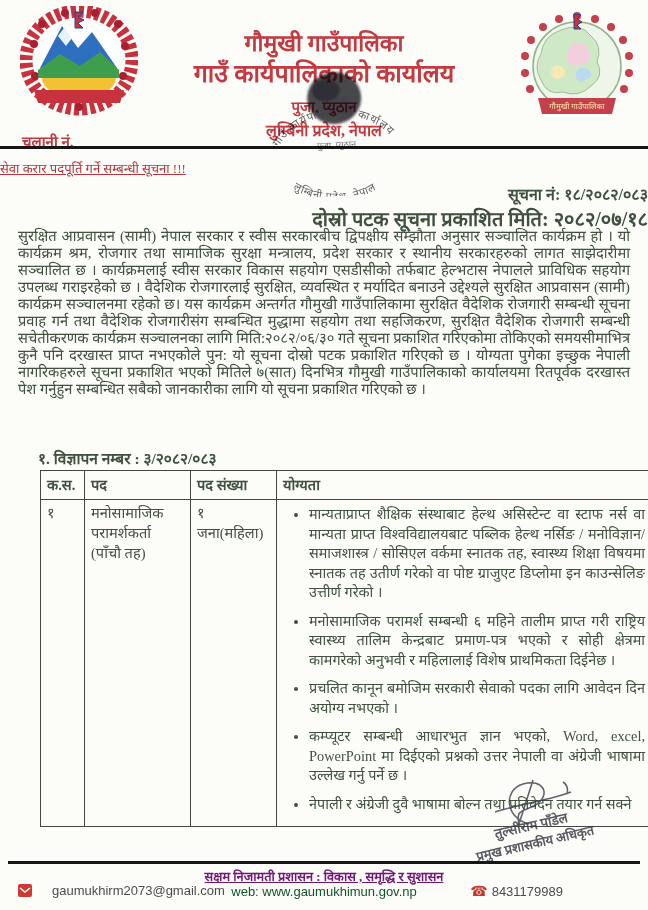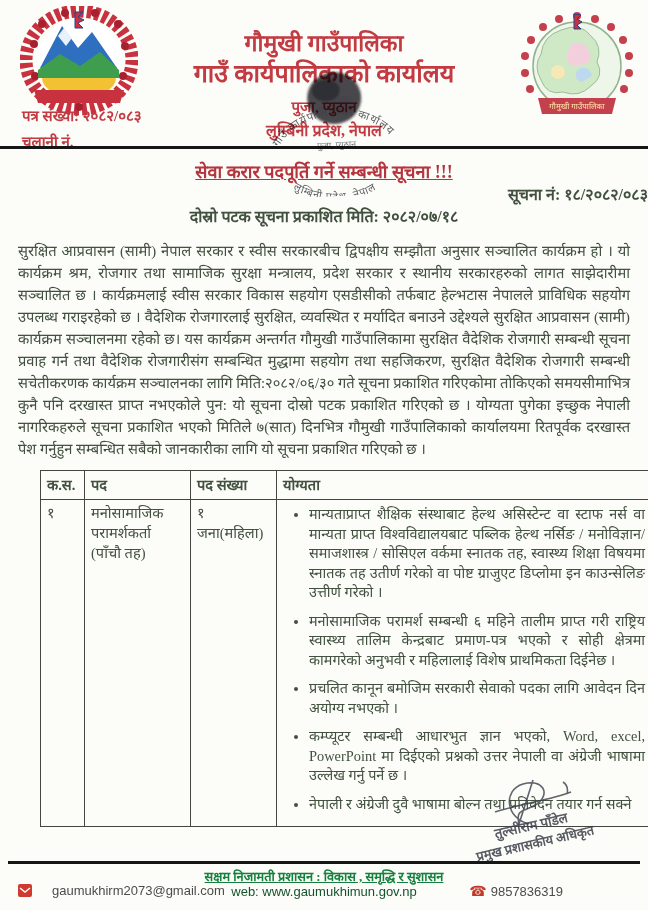--- a/index.html
+++ b/index.html
@@ -13,26 +13,26 @@
   .title1{font-size:23px;font-weight:bold;color:#c23b42;line-height:1.2;}
   .title2{font-size:25px;font-weight:bold;color:#c23b42;line-height:1.25;}
   .addr-line{position:absolute;left:0;right:0;top:96px;text-align:center;font-size:15px;font-weight:bold;color:#c23b42;}
   .prov-line{position:absolute;left:0;right:0;top:119px;text-align:center;font-size:16px;font-weight:bold;color:#c23b42;}
   .letter-no{position:absolute;left:22px;top:105px;font-size:15px;font-weight:bold;color:#c23b42;}
   .dispatch-no{position:absolute;left:22px;top:131px;font-size:15px;font-weight:bold;color:#c23b42;}
   .top-rule{position:absolute;left:0;top:146px;width:648px;height:3px;background:#161616;}
   .stamp{position:absolute;left:248px;top:70px;width:176px;height:126px;mix-blend-mode:multiply;opacity:.88;transform:rotate(-3deg);}
 
   
-  .notice-title{position:absolute;left:0;right:0;top:159px;text-align:center;font-size:18px;font-weight:bold;color:#b5343d;text-decoration:underline;}
+  .notice-title{position:absolute;left:0;right:0;top:159px;font-size:13px;font-weight:normal;color:#b5343d;text-decoration:underline;}
   .notice-no{position:absolute;left:0;right:0;top:183px;text-align:right;font-size:16px;font-weight:bold;}
-  .notice-date{position:absolute;left:0;right:0;top:205px;text-align:center;font-size:16px;font-weight:bold;}
-
-  
-  .body-text{position:absolute;left:18px;top:240px;width:612px;font-size:14.7px;line-height:22px;text-align:justify;}
+  .notice-date{position:absolute;left:0;right:0;top:205px;text-align:right;font-size:20px;font-weight:bold;}
+
+  
+  .body-text{position:absolute;left:18px;top:228px;width:612px;font-size:14.7px;line-height:17px;text-align:justify;}
 
   .advert-line{position:absolute;left:38px;top:447px;font-size:15.5px;font-weight:bold;}
 
   
   table.vac{position:absolute;left:40px;top:470px;width:612px;border-collapse:collapse;table-layout:fixed;}
   table.vac th,table.vac td{border:1.6px solid #454541;padding:3px 6px;vertical-align:top;font-size:14.6px;}
   table.vac th{text-align:left;font-weight:bold;height:22px;}
   .col-sn{width:44px;}.col-post{width:106px;}.col-count{width:86px;}
   td.cell{padding-top:7px;line-height:20px;}
   ul.quals{margin:2px 0 0 0;padding-left:26px;}
@@ -40,21 +40,21 @@
 
   
   .signature{position:absolute;left:425px;top:782px;width:210px;height:92px;}
   .sig-scribble{position:absolute;left:60px;top:-4px;}
   .sig-text{position:absolute;left:18px;top:34px;width:180px;transform:rotate(-13deg);text-align:center;color:#3c3f49;font-weight:bold;opacity:.85;}
   .sig-name{font-size:13.5px;}
   .sig-title{font-size:13px;}
 
   
   .footer-rule{position:absolute;left:8px;top:861px;width:632px;height:2.5px;background:#161616;}
-  .slogan{position:absolute;left:0;right:0;top:867px;text-align:center;font-size:12.8px;font-weight:bold;color:#15803d;text-decoration:underline;}
+  .slogan{position:absolute;left:0;right:0;top:867px;text-align:center;font-size:12.8px;font-weight:bold;color:#701a75;text-decoration:underline;}
   .footer-email{position:absolute;left:18px;top:883px;font-family:"Liberation Sans",sans-serif;font-size:13px;color:#4c4c4c;display:flex;align-items:center;gap:20px;}
   .footer-web{position:absolute;left:0;right:0;top:884px;text-align:center;font-family:"Liberation Sans",sans-serif;font-size:13px;color:#14532d;}
   .footer-phone{position:absolute;right:85px;top:883px;font-family:"Liberation Sans",sans-serif;font-size:13px;color:#4c4c4c;display:flex;align-items:center;gap:4px;}
   .phone-glyph{color:#c0392b;font-size:14px;}
 </style>
 </head>
 <body>
 
 <div class="page">
 
@@ -108,21 +108,20 @@
     <text x="61" y="99" text-anchor="middle" font-size="8" fill="#ffe9a8">गौमुखी गाउँपालिका</text>
   </svg>
 
   <div class="head-center">
     <div class="title1">गौमुखी गाउँपालिका</div>
     <div class="title2">गाउँ कार्यपालिकाको कार्यालय</div>
   </div>
   <div class="addr-line">पुजा, प्युठान</div>
   <div class="prov-line">लुम्बिनी प्रदेश, नेपाल</div>
 
-  <div class="letter-no">पत्र संख्या: २०८२/०८३</div>
   <div class="dispatch-no">चलानी नं.</div>
   <div class="top-rule"></div>
 
   <svg class="stamp" viewBox="0 0 176 126">
     <defs>
       <path id="arcT" d="M 24,86 A 66,54 0 0 1 152,86"></path>
       <path id="arcB" d="M 20,86 A 70,58 0 0 0 156,86"></path>
       <filter id="blur1">
           <feGaussianBlur stdDeviation="1.1"></feGaussianBlur>
         </filter>
@@ -140,20 +139,21 @@
       <textPath href="#arcB" startOffset="22%">लुम्बिनी प्रदेश, नेपाल</textPath>
     </text>
   </svg>
 
   <div class="notice-title">सेवा करार पदपूर्ति गर्ने सम्बन्धी सूचना !!!</div>
   <div class="notice-no">सूचना नं: १८/२०८२/०८३</div>
   <div class="notice-date">दोस्रो पटक सूचना प्रकाशित मिति: २०८२/०७/१८</div>
 
   <div class="body-text">सुरक्षित आप्रवासन (सामी) नेपाल सरकार र स्वीस सरकारबीच द्विपक्षीय सम्झौता अनुसार सञ्चालित कार्यक्रम हो । यो कार्यक्रम श्रम, रोजगार तथा सामाजिक सुरक्षा मन्त्रालय, प्रदेश सरकार र स्थानीय सरकारहरुको लागत साझेदारीमा सञ्चालित छ । कार्यक्रमलाई स्वीस सरकार विकास सहयोग एसडीसीको तर्फबाट हेल्भटास नेपालले प्राविधिक सहयोग उपलब्ध गराइरहेको छ । वैदेशिक रोजगारलाई सुरक्षित, व्यवस्थित र मर्यादित बनाउने उद्देश्यले सुरक्षित आप्रवासन (सामी) कार्यक्रम सञ्चालनमा रहेको छ। यस कार्यक्रम अन्तर्गत गौमुखी गाउँपालिकामा सुरक्षित वैदेशिक रोजगारी सम्बन्धी सूचना प्रवाह गर्न तथा वैदेशिक रोजगारीसंग सम्बन्धित मुद्धामा सहयोग तथा सहजिकरण, सुरक्षित वैदेशिक रोजगारी सम्बन्धी सचेतीकरणक कार्यक्रम सञ्चालनका लागि मिति:२०८२/०६/३० गते सूचना प्रकाशित गरिएकोमा तोकिएको समयसीमाभित्र कुनै पनि दरखास्त प्राप्त नभएकोले पुन: यो सूचना दोस्रो पटक प्रकाशित गरिएको छ । योग्यता पुगेका इच्छुक नेपाली नागरिकहरुले सूचना प्रकाशित भएको मितिले ७(सात) दिनभित्र गौमुखी गाउँपालिकाको कार्यालयमा रितपूर्वक दरखास्त पेश गर्नुहुन सम्बन्धित सबैको जानकारीका लागि यो सूचना प्रकाशित गरिएको छ ।</div>
 
+  <div class="advert-line">१. विज्ञापन नम्बर : ३/२०८२/०८३</div>
 
   <table class="vac">
     <colgroup>
         <col class="col-sn">
         <col class="col-post">
         <col class="col-count">
         <col>
       </colgroup>
     <tbody>
         <tr>
@@ -197,16 +197,16 @@
       <rect x="0" y="0" width="14" height="13" rx="2" fill="#cf3a30"></rect>
       <path d="M2,4 L7,8 L12,4" fill="none" stroke="#ffffff" stroke-width="1.4"></path>
     </svg>
     <span>gaumukhirm2073@gmail.com</span>
   </div>
 
   <div class="footer-web">web: www.gaumukhimun.gov.np</div>
 
   <div class="footer-phone">
     <span class="phone-glyph">☎</span>
-    <span>9857836319</span>
+    <span>8431179989</span>
   </div>
 
 </div>
 
 </body></html>

